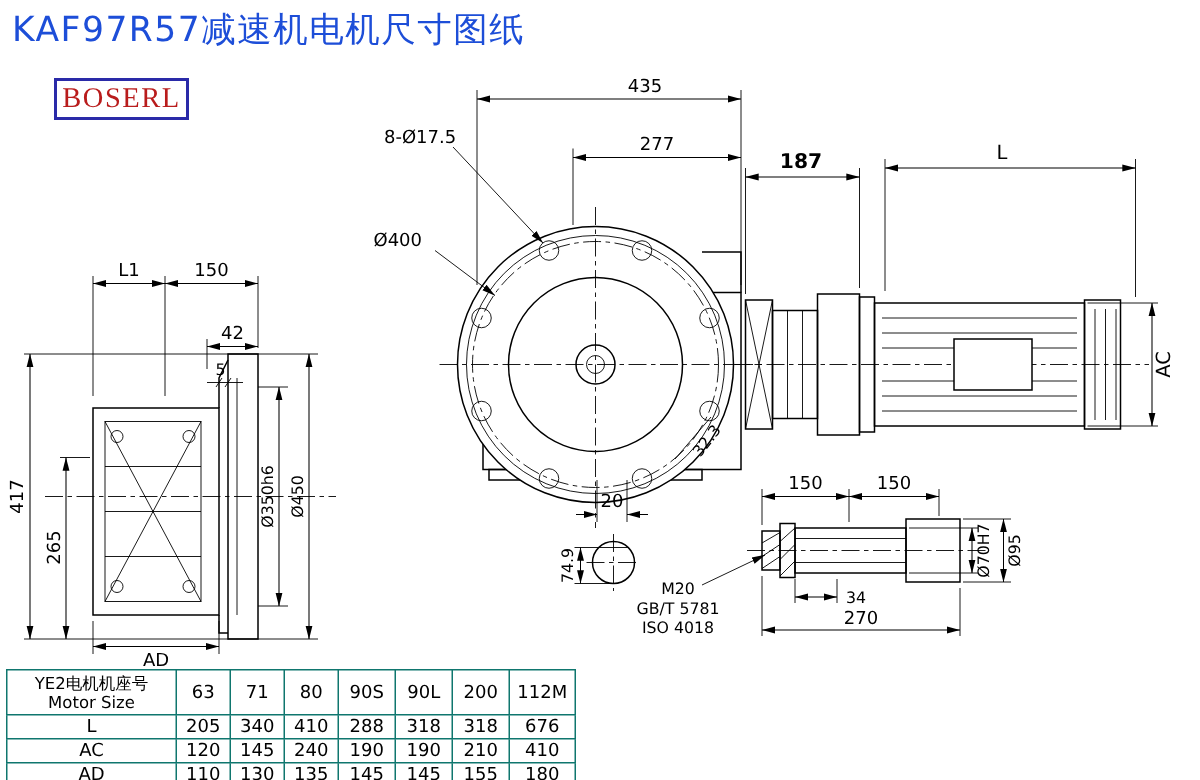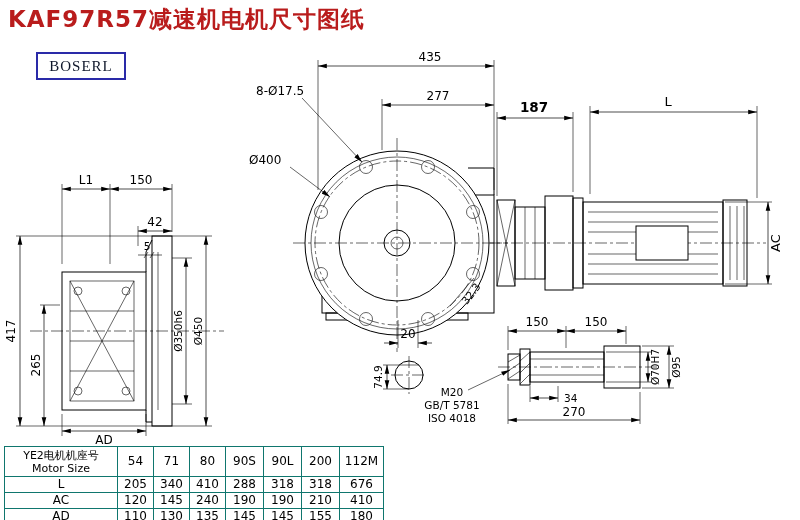--- a/index.html
+++ b/index.html
@@ -1,27 +1,27 @@
 <!DOCTYPE html>
 <html><head>
 <meta charset="utf-8">
 <style>
   * { margin:0; padding:0; box-sizing:border-box; }
   html,body { width:800px; height:520px; background:#fff; overflow:hidden;
               font-family:"DejaVu Sans","Liberation Sans",sans-serif; }
   .page { position:relative; width:800px; height:520px; background:#fff; overflow:hidden; }
 
-  .title { position:absolute; left:8px; top:4px; font-size:23px; font-weight:bold;
-           color:#b91c1c; letter-spacing:1px; white-space:nowrap; }
+  .title { position:absolute; left:8px; top:4px; font-size:23px; font-weight:normal;
+           color:#1d4ed8; letter-spacing:1px; white-space:nowrap; }
 
   .logo { position:absolute; left:36px; top:52px; width:90px; height:28px;
           border:2px solid #2a2aa8; background:#fff;
           display:flex; align-items:center; justify-content:center; }
-  .logo span { font-family:"Liberation Serif","DejaVu Serif",serif; font-size:15px;
-               color:#0f172a; letter-spacing:1px; }
+  .logo span { font-family:"Liberation Serif","DejaVu Serif",serif; font-size:19px;
+               color:#b91c1c; letter-spacing:1px; }
 
   svg.drawing { position:absolute; left:0; top:0; }
   svg text { font-family:"DejaVu Sans",sans-serif; fill:#000; }
   .t  { font-size:12px; }
   .ts { font-size:10.5px; }
   .tb { font-size:13.5px; font-weight:bold; }
   .tm { font-size:13px; }
 
   .o { stroke:#000; stroke-width:1;  fill:none; }
   .f { stroke:#000; stroke-width:1;  fill:#fff; }
@@ -266,21 +266,21 @@
         <col style="width:38px">
         <col style="width:38px">
         <col style="width:44px">
     </colgroup>
     <tbody>
       <tr class="hdr">
         <td class="c0">
           <div>YE2电机机座号</div>
           <div>Motor Size</div>
         </td>
-        <td>54</td>
+        <td>63</td>
         <td>71</td>
         <td>80</td>
         <td>90S</td>
         <td>90L</td>
         <td>200</td>
         <td>112M</td>
       </tr>
       <tr>
         <td>L</td>
         <td>205</td>

